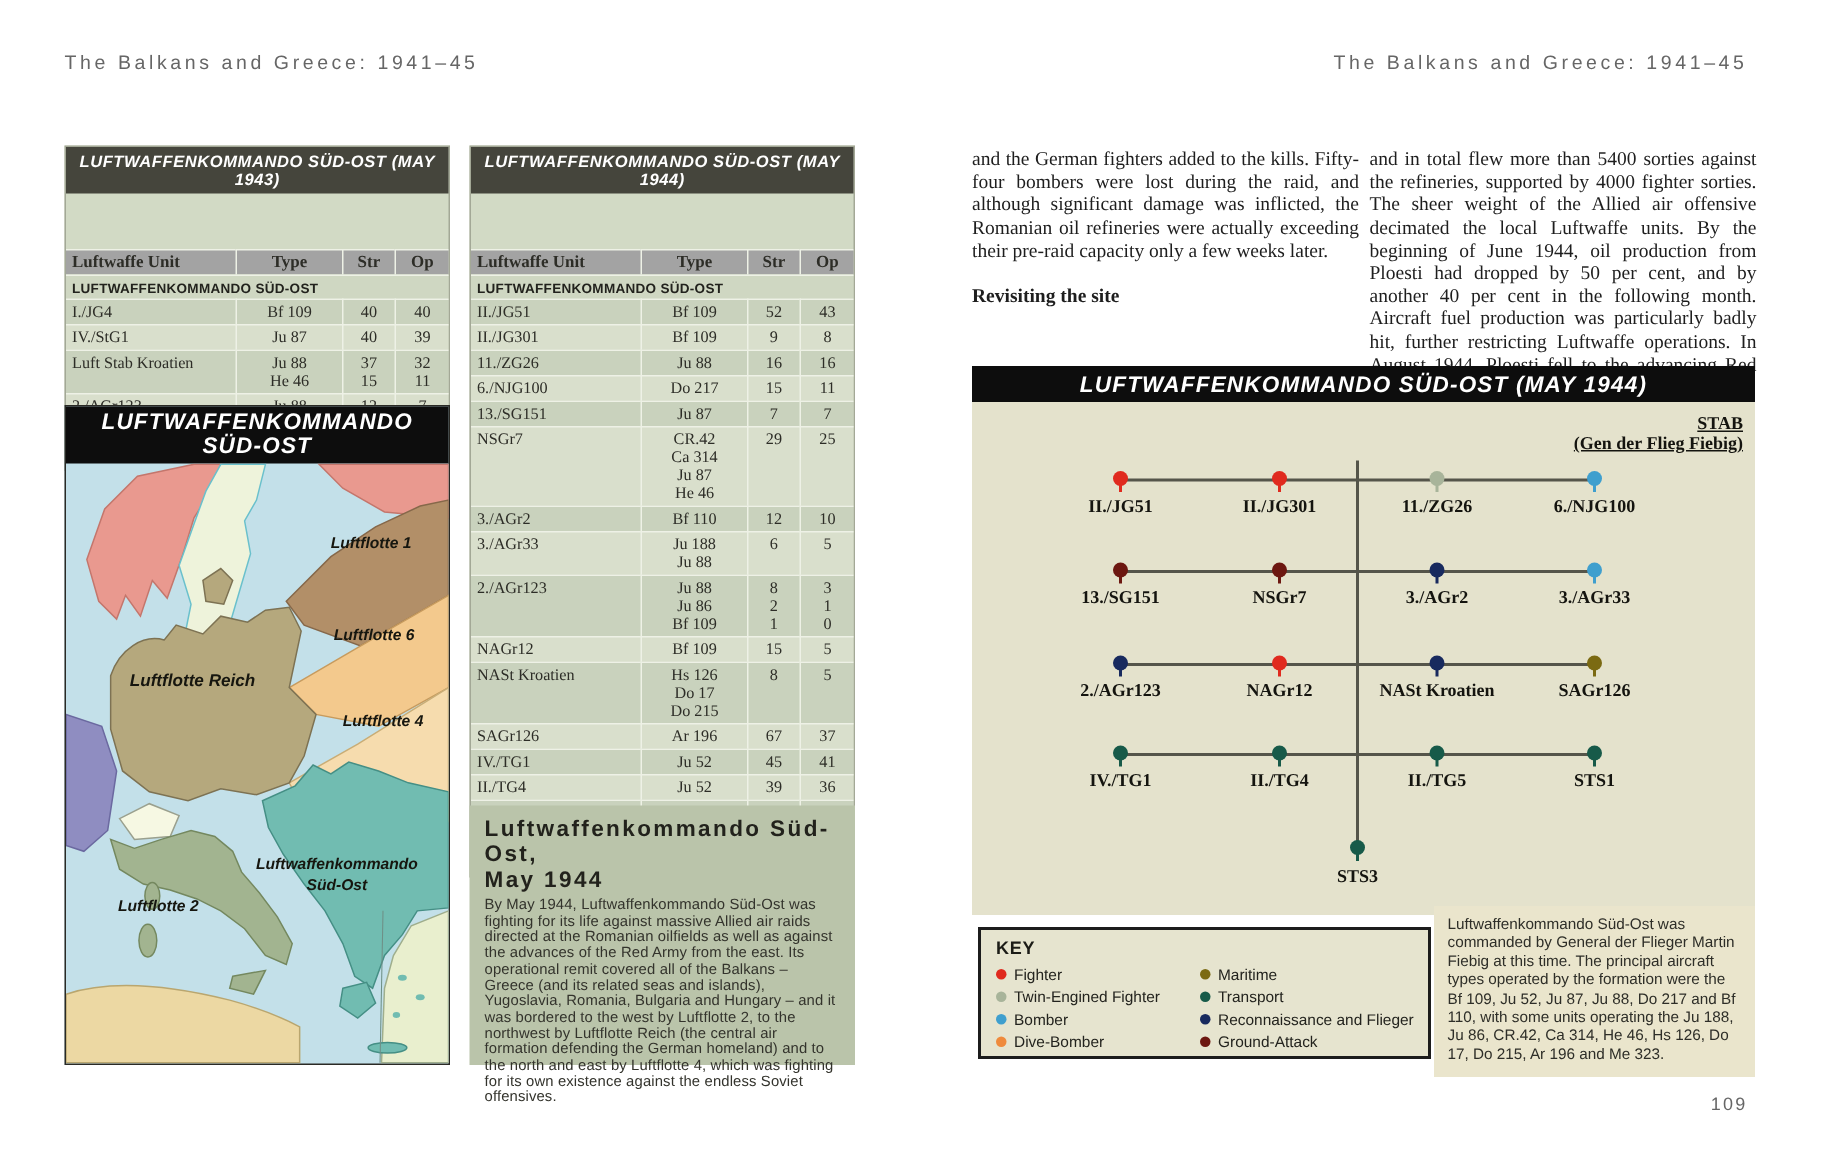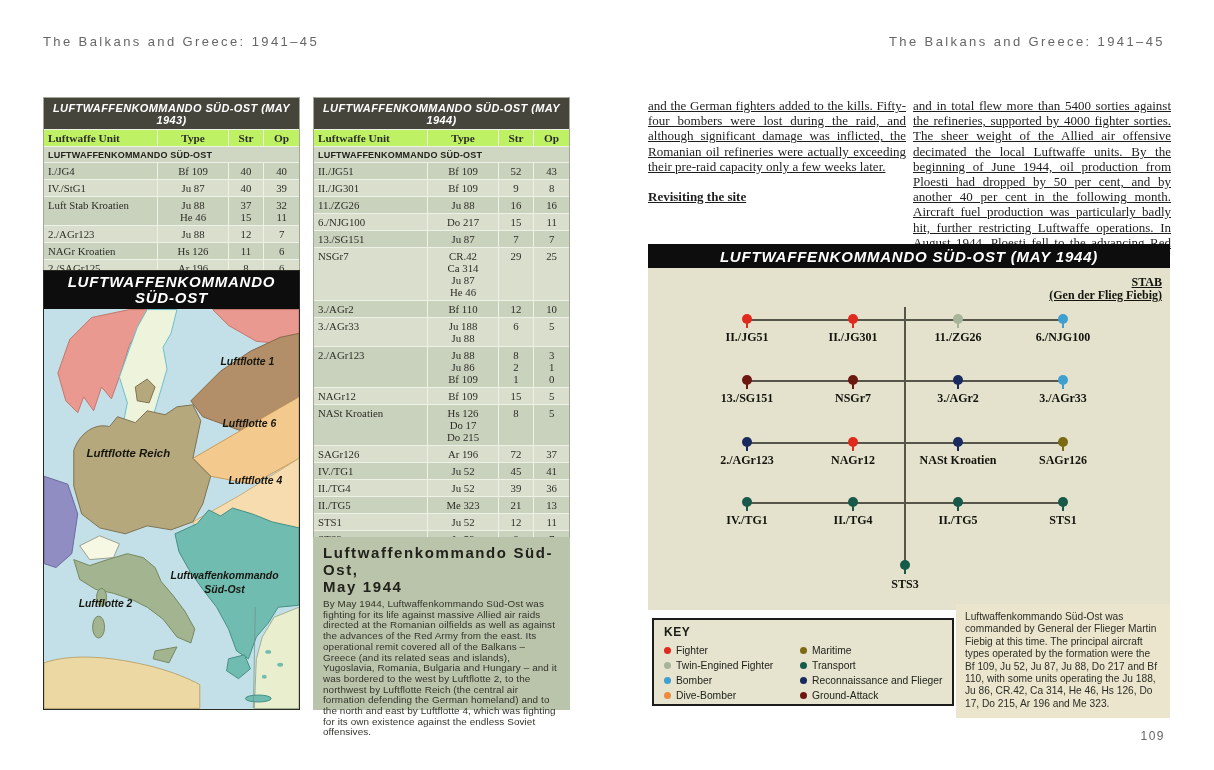--- a/index.html
+++ b/index.html
@@ -15,39 +15,39 @@
   .dtable{position:absolute;width:257px;border:1px solid #a3a896;background:#d2dac5;}
   .tbar{background:#45453c;color:#fff;font:italic bold 11px "Liberation Sans",sans-serif;
         letter-spacing:.4px;text-align:center;padding:4px 2px 3px;}
   .trow{display:grid;grid-template-columns:44.5% 27.5% 14% 14%;}
   .trow .tc{padding:2px 4px;border-top:1px solid #eef1e6;font:10.8px/12px "Liberation Serif",serif;color:#2d2d27;}
   .trow .tc + .tc{border-left:1px solid #eef1e6;}
   .thead .tc{font-weight:bold;font-size:11.3px;}
   .ctr{text-align:center;}
   .tsec{font:bold 9px "Liberation Sans",sans-serif;letter-spacing:.2px;color:#22221d;
         padding:3px 4px 2px;border-top:1px solid #eef1e6;background:#cfd7c2;}
-  .thead{background:#bef264;}
+  .thead{background:#a3a3a3;margin-top:37px;}
   .alt0{background:#c9d2bd;}
   .alt1{background:#d9dfcc;}
   .ln{min-height:12px;}
 
   
   .mapblock{position:absolute;left:43px;top:270px;width:257px;height:440px;border:1px solid #2a2a25;background:#c3e0e9;}
   .maptitle{background:#0d0d0d;color:#fff;text-align:center;height:38px;padding-top:3px;
             font:italic bold 15px/16px "Liberation Sans",sans-serif;letter-spacing:.8px;}
   .mlab{font:italic bold 10.5px "Liberation Sans",sans-serif;fill:#16160f;text-anchor:middle;}
   .mlabL{font:italic bold 11.5px "Liberation Sans",sans-serif;fill:#16160f;text-anchor:middle;}
 
   
   .capbox{position:absolute;left:313px;top:537px;width:257px;height:173px;background:#bac4aa;padding:7px 10px 6px;}
   .capbox .ct{font:bold 15px/17px "Liberation Sans",sans-serif;letter-spacing:1.6px;color:#22221c;}
   .capbox .cb{margin-top:4px;font:9.9px/10.7px "Liberation Sans",sans-serif;letter-spacing:.1px;color:#33332c;}
 
   
-  .artcol{position:absolute;width:258px;font:13px/15.2px "Liberation Serif",serif;color:#1e1e1e;text-decoration:underline;}
+  .artcol{position:absolute;width:258px;font:13px/15.2px "Liberation Serif",serif;color:#1e1e1e;}
   .artcol p{margin:0;text-align:justify;}
   .artcol p.ahead{margin-top:15px;font-weight:bold;text-align:left;}
 
   
   .dgm{position:absolute;left:648px;top:244px;width:522px;height:474px;}
   .dbar{background:#0d0d0d;color:#fff;text-align:center;height:24px;padding-top:4px;
         font:italic bold 15px "Liberation Sans",sans-serif;letter-spacing:.8px;}
   .dbody{position:absolute;left:0;top:24px;width:522px;height:342px;background:#e4e2cc;}
   .stab{position:absolute;left:0;right:8px;top:8px;text-align:right;
         font:bold 12px/13px "Liberation Serif",serif;color:#14140f;text-decoration:underline;}
@@ -361,21 +361,21 @@
         </div>
       </div>
       <div class="trow alt1">
         <div class="tc">
           <div class="ln">SAGr126</div>
         </div>
         <div class="tc ctr">
           <div class="ln">Ar 196</div>
         </div>
         <div class="tc ctr">
-          <div class="ln">72</div>
+          <div class="ln">67</div>
         </div>
         <div class="tc ctr">
           <div class="ln">37</div>
         </div>
       </div>
       <div class="trow alt0">
         <div class="tc">
           <div class="ln">IV./TG1</div>
         </div>
         <div class="tc ctr">

